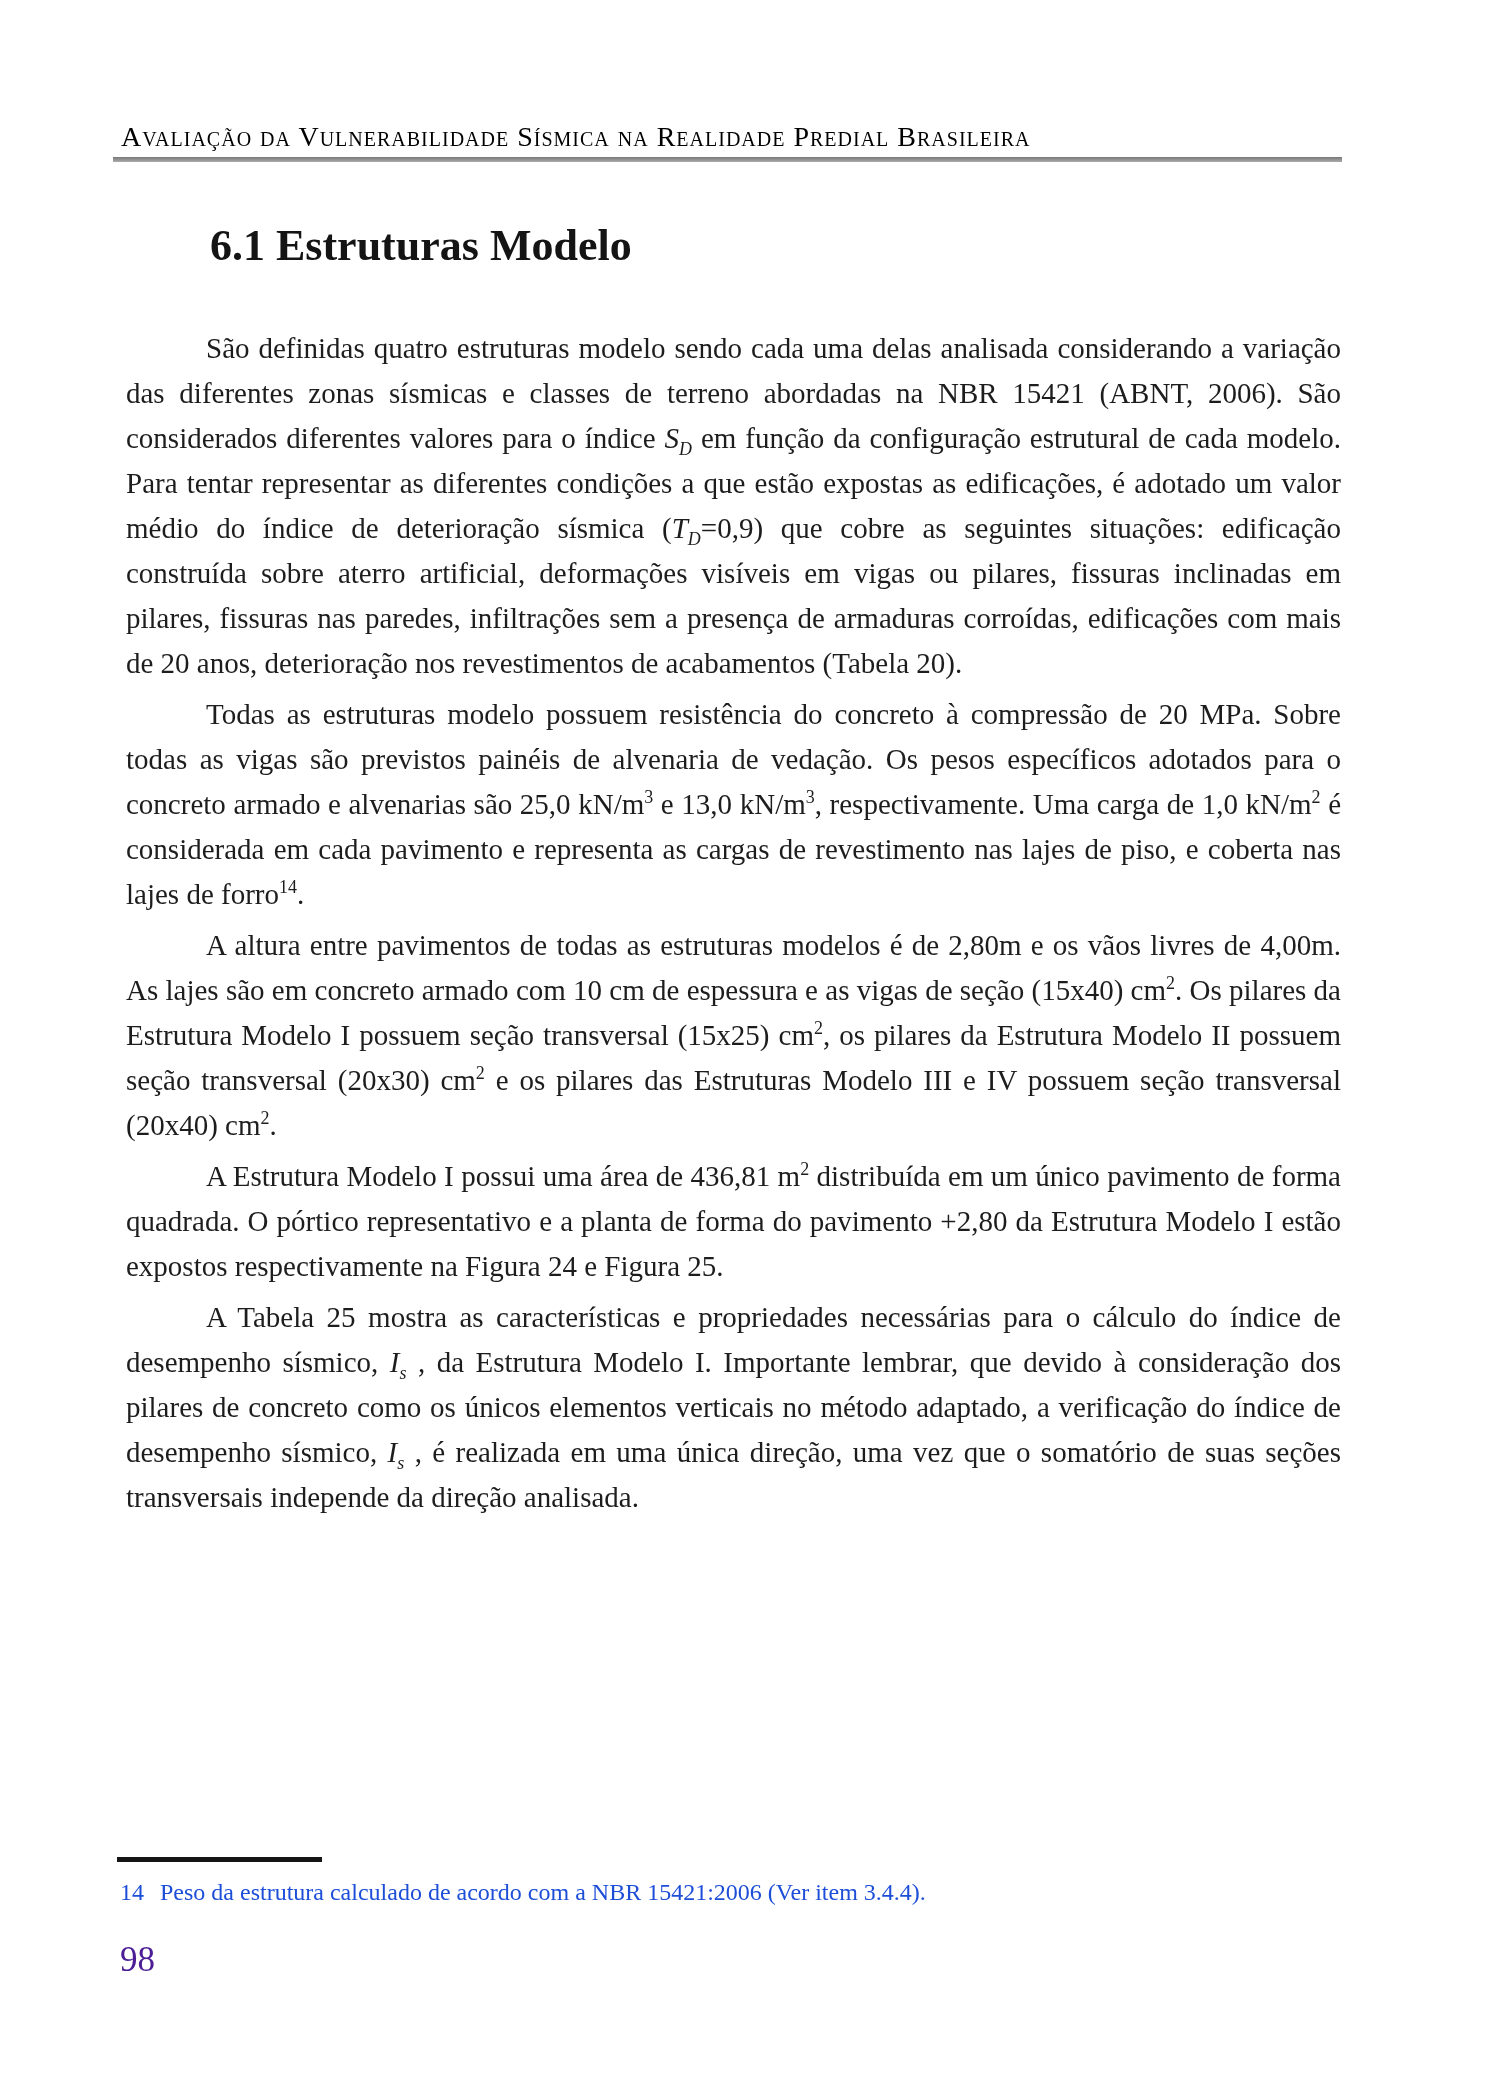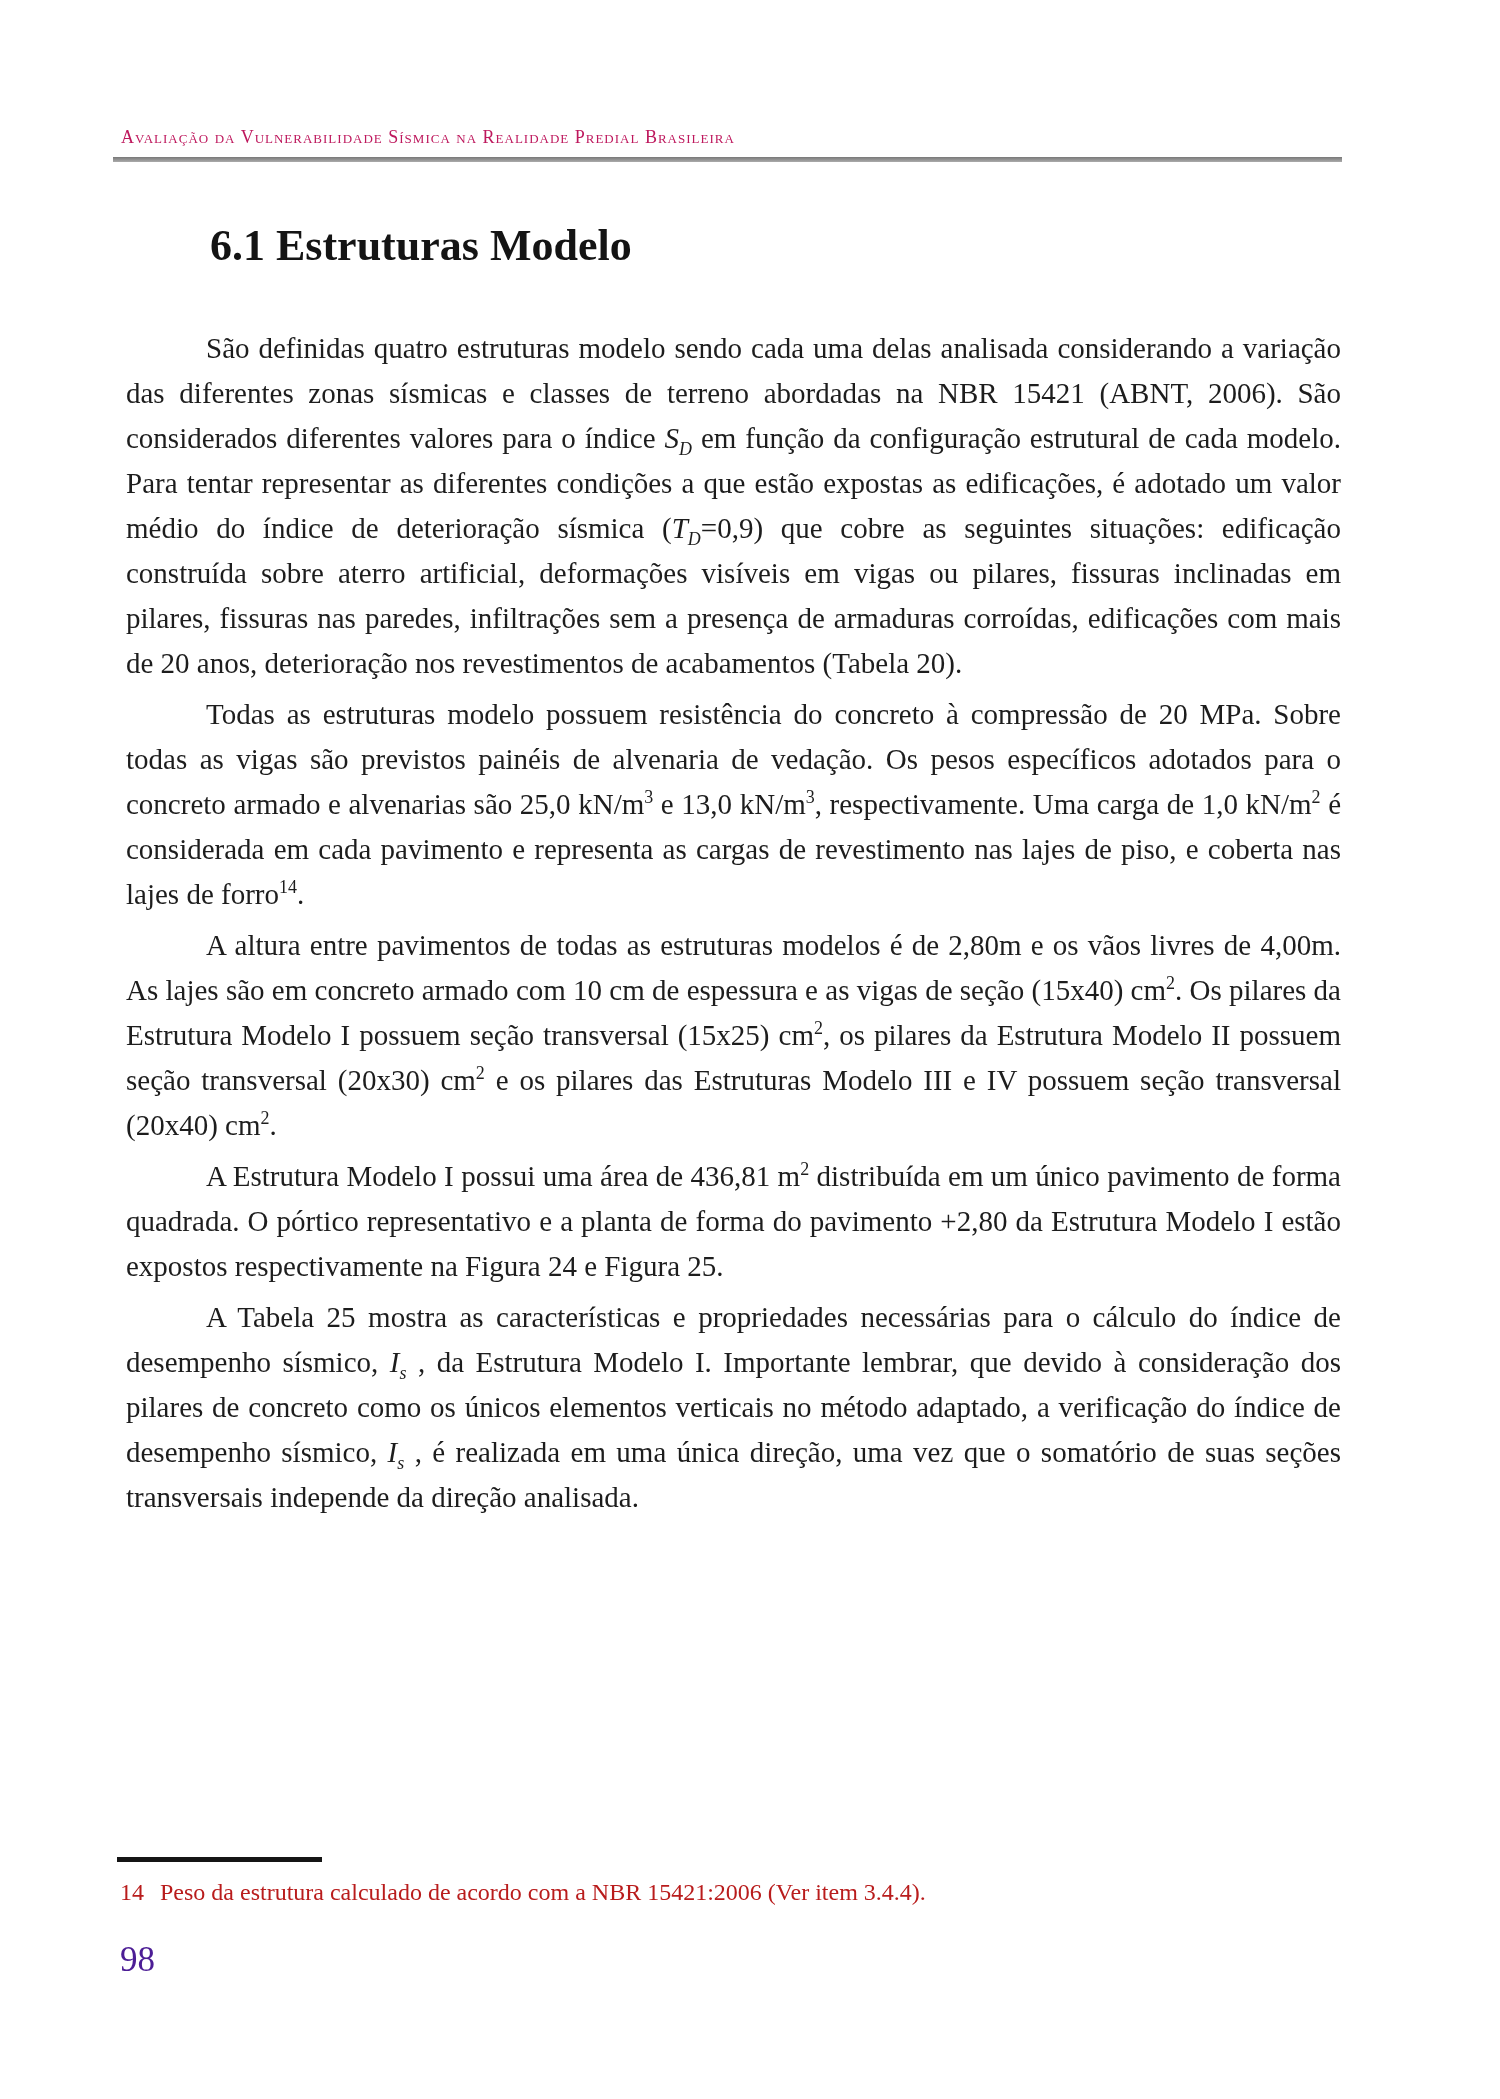--- a/index.html
+++ b/index.html
@@ -9,25 +9,25 @@
     height: 2099px;
     background: #ffffff;
     font-family: "Liberation Serif", serif;
     overflow: hidden;
   }
   .running-header {
     position: absolute;
     top: 121px;
     left: 121px;
     width: 1226px;
-    font-size: 18px;
+    font-size: 28px;
     line-height: 32px;
     font-variant: small-caps;
     letter-spacing: 1px;
-    color: #be185d;
+    color: #000000;
     white-space: nowrap;
   }
   .header-rule {
     position: absolute;
     top: 157px;
     left: 113px;
     width: 1229px;
     height: 5px;
     background: linear-gradient(#787878, #ababab);
   }
@@ -65,21 +65,21 @@
     height: 5px;
     background: #151515;
   }
   .footnote {
     position: absolute;
     top: 1876px;
     left: 120px;
     width: 1227px;
     font-size: 24px;
     line-height: 32px;
-    color: #b91c1c;
+    color: #1d4ed8;
   }
   .fn-num { display: inline-block; min-width: 30px; margin-right: 10px; }
   .page-number {
     position: absolute;
     top: 1940px;
     left: 120px;
     font-size: 35px;
     color: #4c1d95;
   }
 </style>

